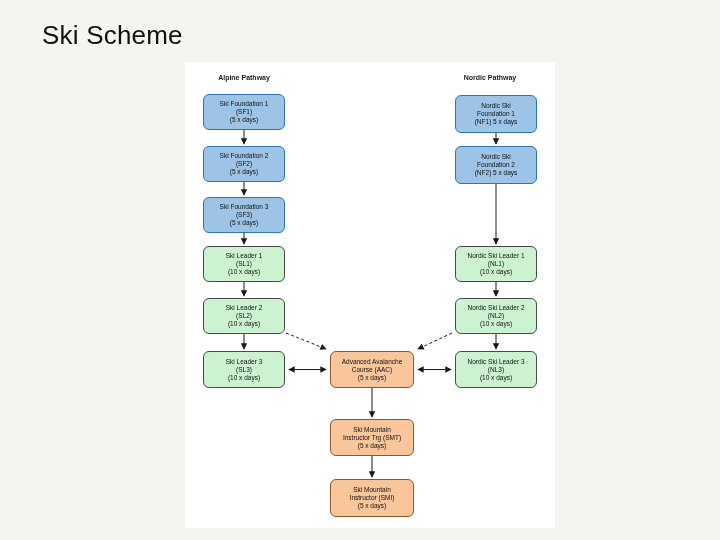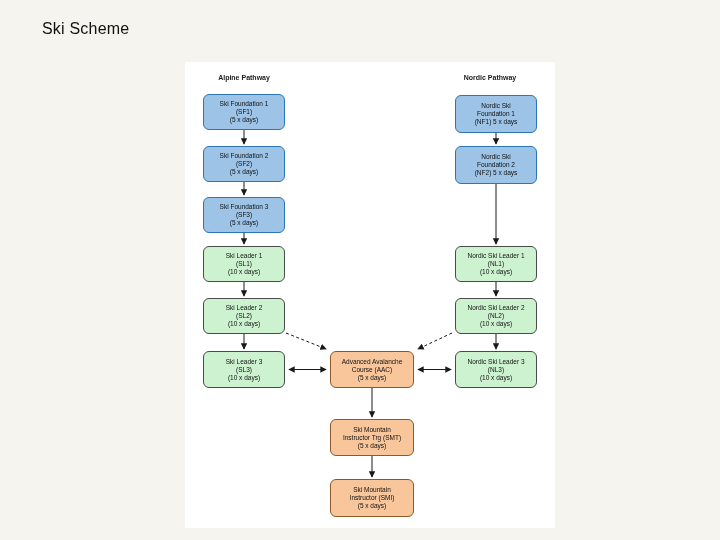--- a/index.html
+++ b/index.html
@@ -5,21 +5,21 @@
   html, body { margin: 0; padding: 0; }
   body {
     width: 720px; height: 540px;
     background: #f6f4ee;
     font-family: "Liberation Sans", sans-serif;
     position: relative;
     overflow: hidden;
   }
   .slide-title {
     position: absolute; left: 42px; top: 20px;
-    font-size: 16px; font-weight: 400; color: #111;
+    font-size: 26px; font-weight: 400; color: #111;
     margin: 0; letter-spacing: 0.2px;
   }
   .panel {
     position: absolute; left: 185px; top: 62px;
     width: 370px; height: 466px;
     background: #ffffff;
   }
   .wires { position: absolute; left: 0; top: 0; width: 370px; height: 466px; }
   .col-header {
     position: absolute; width: 82px; text-align: center;

